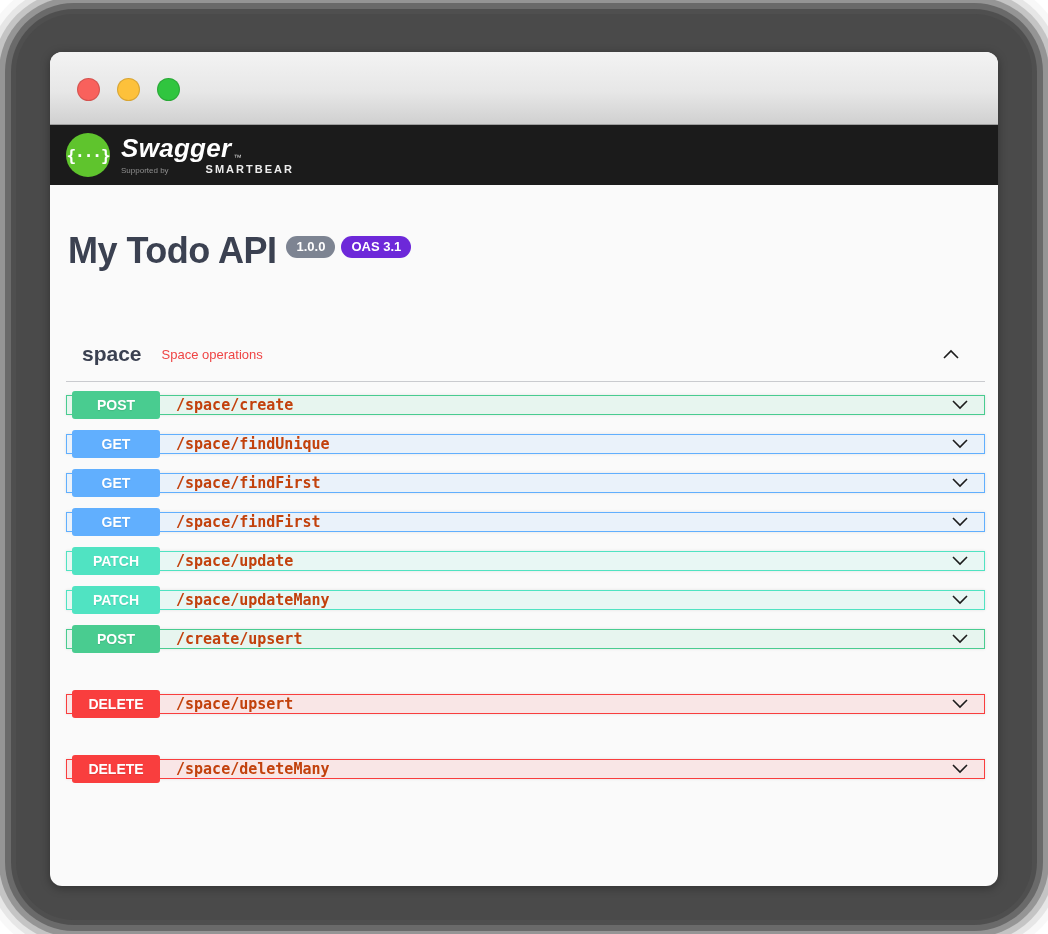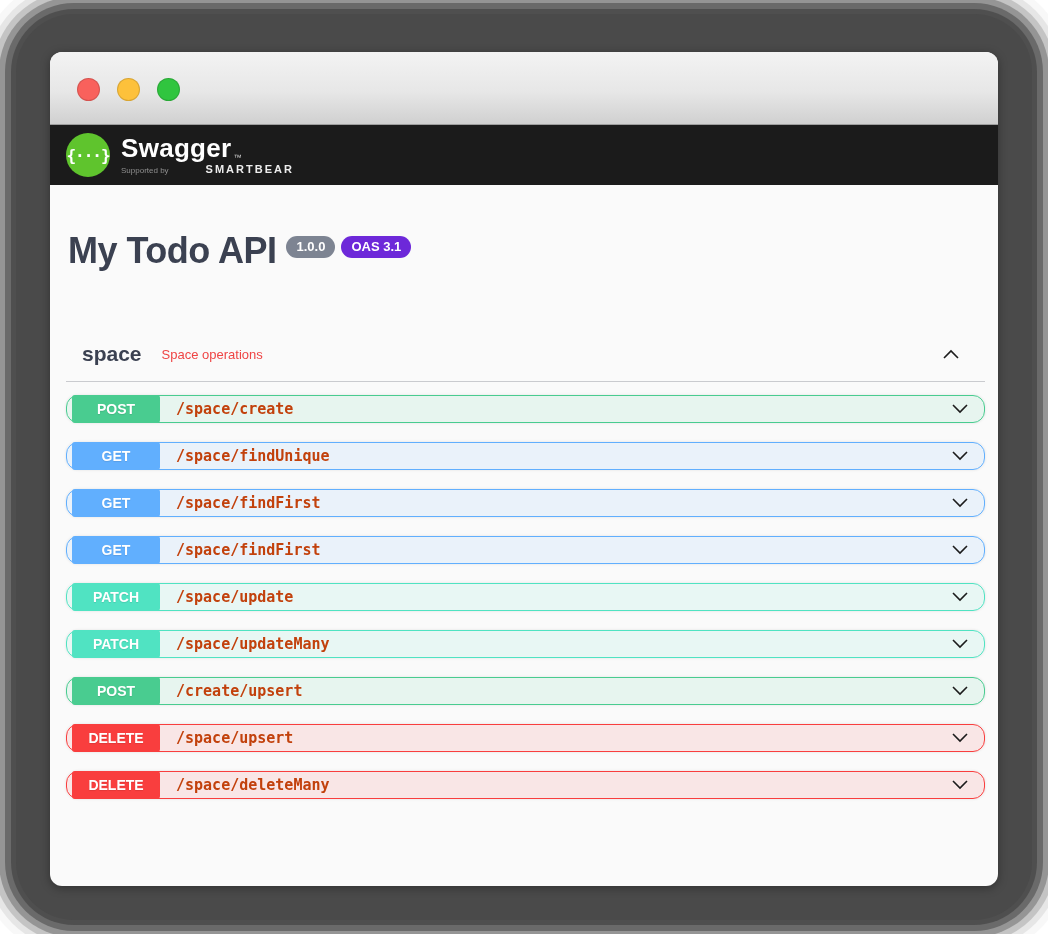--- a/index.html
+++ b/index.html
@@ -70,21 +70,21 @@
     border-radius: 50%;
     background: #5fc42d;
     color: #ffffff;
     display: flex; align-items: center; justify-content: center;
     font-family: "DejaVu Sans Mono", monospace;
     font-size: 16px; font-weight: bold;
     letter-spacing: -1px;
     flex: 0 0 auto;
   }
   .brand-text { display: flex; flex-direction: column; margin-left: 11px; }
-  .brand-row { display: flex; align-items: flex-end; }
+  .brand-row { display: flex; align-items: flex-end; font-style: italic; }
   .brand-name { color: #ffffff; font-size: 26px; font-weight: 600; line-height: 27px; letter-spacing: 0.3px; }
   .trademark { color: #cfcfcf; font-size: 8px; margin-top: 3px; margin-left: 2px; }
   .supported { display: flex; align-items: baseline; gap: 5px; margin-top: 1px; justify-content: center; }
   .supported-label { color: #8f8f8f; font-size: 8px; }
   .smartbear { color: #ededed; font-size: 11px; font-weight: bold; letter-spacing: 2px; padding-left: 32px; }
 
   
   .content { padding: 0 13px 0 16px; }
 
   .api-info { margin: 46px 0 0 2px; display: flex; align-items: flex-start; }
@@ -114,23 +114,23 @@
   .tag-desc { font-size: 13px; color: #ef4444; margin-left: 20px; }
   .tag-toggle { margin-left: auto; background: none; border: none; cursor: pointer; display: flex; }
 
   
   .oplist {
     margin-top: 13px;
     display: flex; flex-direction: column; gap: 19px;
     padding-bottom: 14px;
   }
   .op-row {
-    height: 28px;
+    height: 20px;
     border: 1px solid;
-    border-radius: 12px;
+    border-radius: 0;
     display: flex; align-items: center;
     padding: 0 14px 0 5px;
     box-shadow: 0 0 3px rgba(0,0,0,0.10);
     cursor: pointer;
   }
   .op-badge {
     min-width: 88px;
     padding: 6px 4px;
     border-radius: 3px;
     text-align: center;
@@ -145,21 +145,21 @@
     color: #c2410c;
   }
   .op-toggle { margin-left: auto; background: none; border: none; cursor: pointer; display: flex; }
 
   .method-post   { background: rgba(73,204,144,0.10);  border-color: #49cc90; }
   .method-post   .op-badge { background: #49cc90; }
   .method-get    { background: rgba(97,175,254,0.10);  border-color: #61affe; }
   .method-get    .op-badge { background: #61affe; }
   .method-patch  { background: rgba(80,227,194,0.10);  border-color: #50e3c2; }
   .method-patch  .op-badge { background: #50e3c2; }
-  .method-delete { background: rgba(249,62,62,0.10);   border-color: #f93e3e; }
+  .method-delete { background: rgba(249,62,62,0.10);   border-color: #f93e3e; margin-top: 26px; }
   .method-delete .op-badge { background: #f93e3e; }
 
   .chevron-svg { display: block; }
 </style>
 </head>
 <body>
 
 <div class="device-frame"></div>
 
 <div class="app-window">

